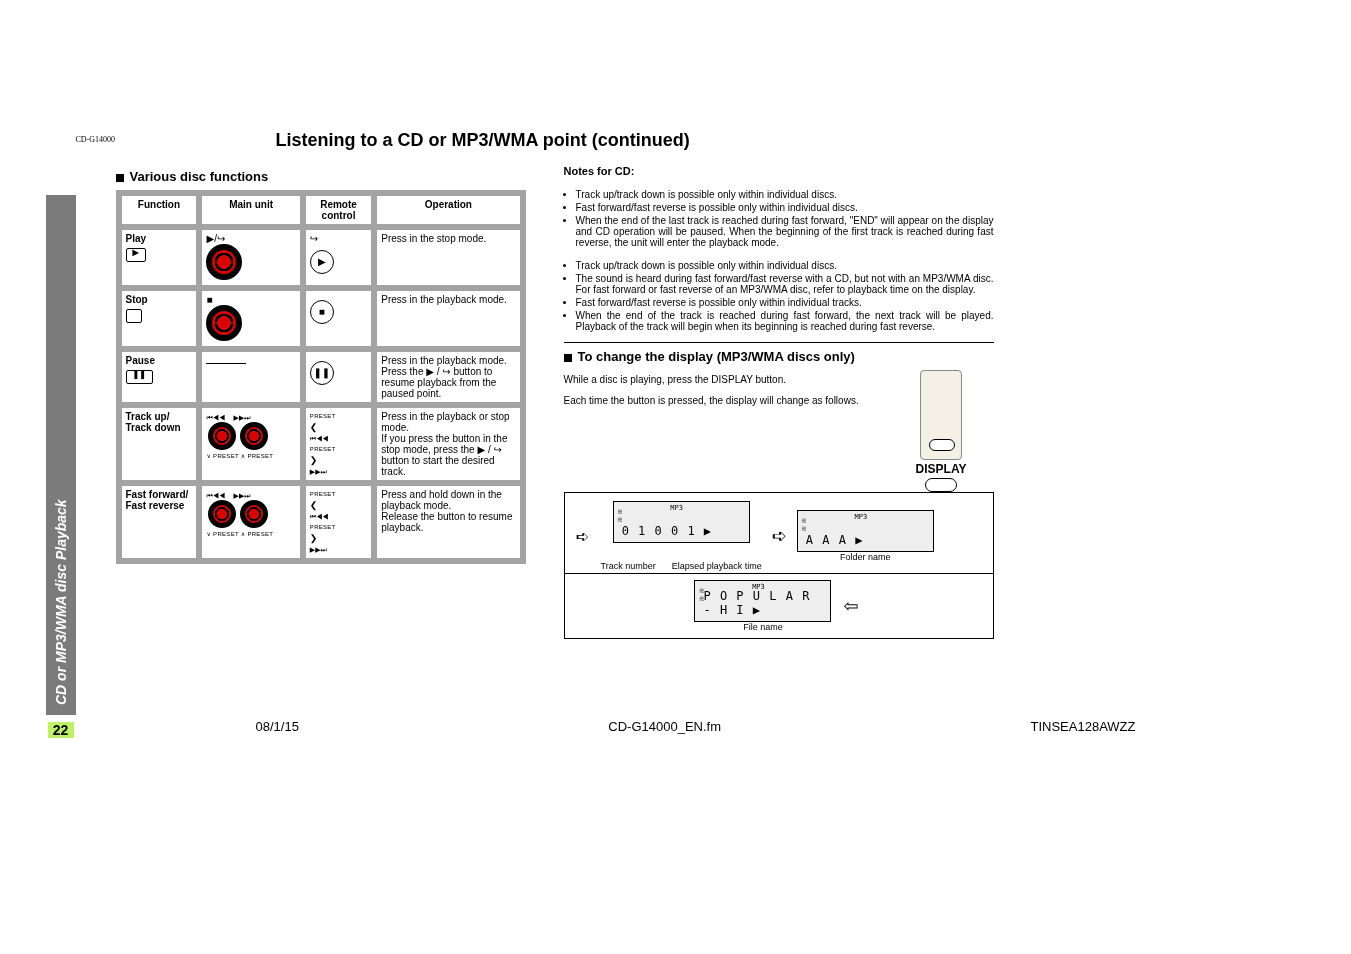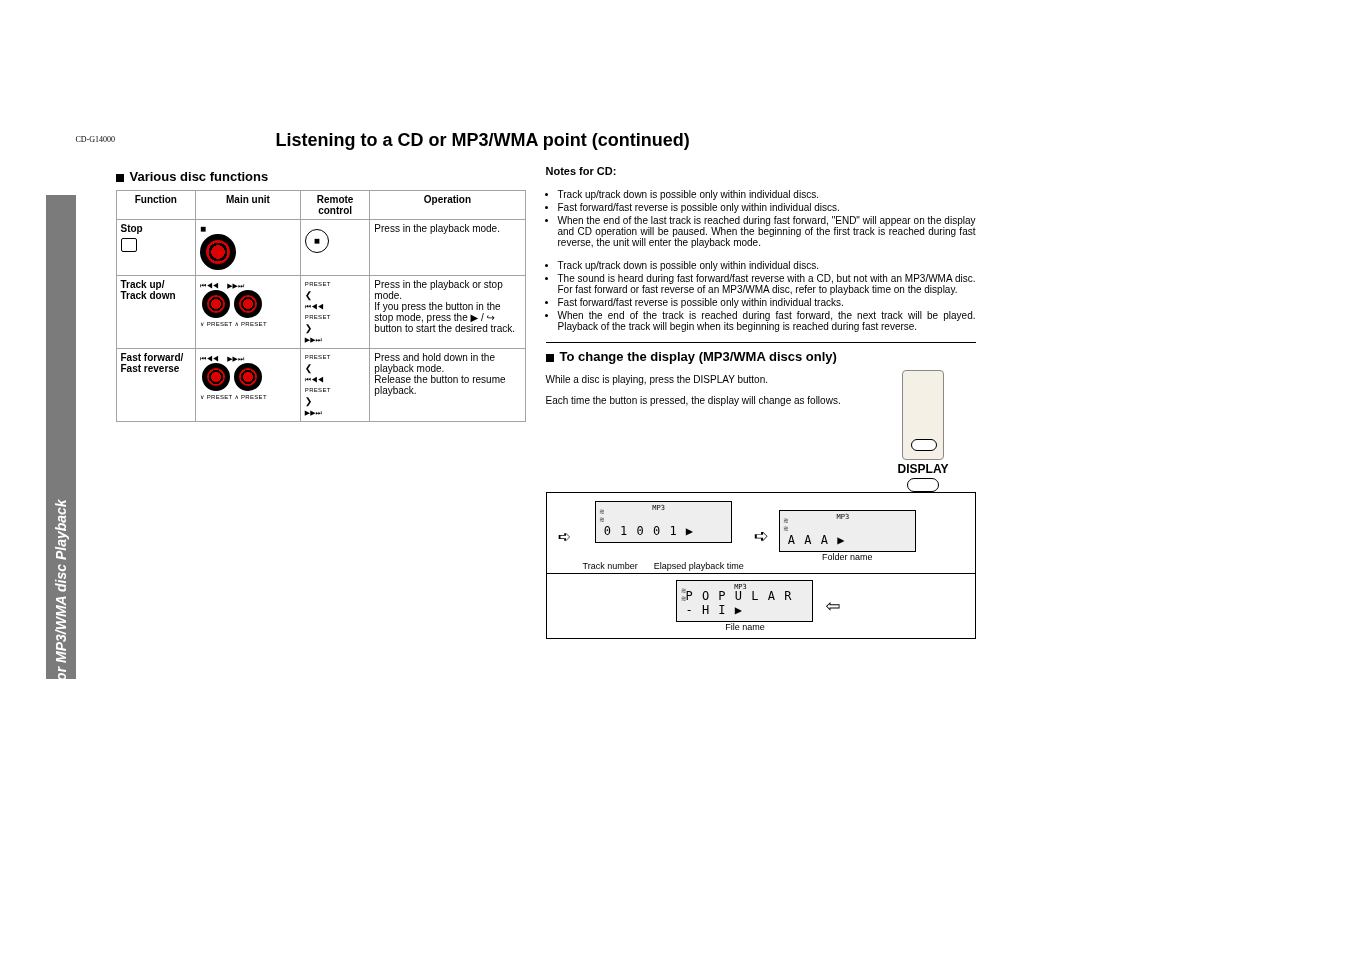--- a/index.html
+++ b/index.html
@@ -53,21 +53,21 @@
     left: 32px;
     top: 722px;
     width: 26px;
     text-align: center;
     font-size: 14px;
     font-weight: bold;
     background: #bef264;
   }
   .content {
     display: flex;
-    gap: 20px;
+    gap: 38px;
     margin-left: 40px;
   }
   .left-col { width: 410px; }
   .right-col { width: 430px; }
   .subhead {
     font-size: 13px;
     font-weight: bold;
     margin: 4px 0 6px 0;
   }
   .subhead .blk {
@@ -75,21 +75,21 @@
     width: 8px; height: 8px;
     background: #000;
     margin-right: 6px;
     vertical-align: middle;
   }
   table.func {
     border-collapse: collapse;
     width: 100%;
   }
   table.func th, table.func td {
-    border: 1px solid #a3a3a3;
+    border: 6px solid #a3a3a3;
     padding: 3px 4px;
     font-size: 10px;
     vertical-align: top;
     text-align: left;
   }
   table.func th {
     font-weight: bold;
     text-align: center;
   }
   .fn-cell { width: 70px; font-weight: bold; }
@@ -230,29 +230,43 @@
       <div class="subhead"><span class="blk"></span><span>Various disc functions</span></div>
       <table class="func">
         <tbody>
             <tr>
           <th class="fn-cell">Function</th>
           <th class="mu-cell">Main unit</th>
           <th class="rc-cell">Remote control</th>
           <th class="op-cell">Operation</th>
         </tr>
 
+        <tr>
+          <td class="fn-cell"><span>Play</span><br>
+            <span class="icon-box">▶</span></td>
+          <td class="mu-cell"><span>▶/↪</span><br><span class="ring"></span></td>
+          <td class="rc-cell"><span>↪</span><br><span class="rc-btn">▶</span></td>
+          <td class="op-cell">Press in the stop mode.</td>
+        </tr>
 
         <tr>
           <td class="fn-cell"><span>Stop</span><br>
             <span class="icon-box">&nbsp;</span></td>
           <td class="mu-cell"><span>■</span><br><span class="ring"></span></td>
           <td class="rc-cell"><span class="rc-btn">■</span></td>
           <td class="op-cell">Press in the playback mode.</td>
         </tr>
 
+        <tr>
+          <td class="fn-cell"><span>Pause</span><br>
+            <span class="icon-box">❚❚</span></td>
+          <td class="mu-cell"><span style="display:inline-block;width:40px;border-top:1px solid #000;"></span></td>
+          <td class="rc-cell"><span class="rc-btn">❚❚</span></td>
+          <td class="op-cell">Press in the playback mode. Press the ▶ / ↪ button to resume playback from the paused point.</td>
+        </tr>
 
         <tr>
           <td class="fn-cell" style="white-space:pre-line">Track up/
 Track down</td>
           <td class="mu-cell">
             <div><span class="arrow-lbl">⏮◀◀</span>&nbsp;&nbsp;&nbsp;<span class="arrow-lbl">▶▶⏭</span></div>
             <span class="ring-sm"></span><span class="ring-sm"></span>
             <div class="preset-lbl">∨ PRESET  ∧ PRESET</div>
           </td>
           <td class="rc-cell">
@@ -356,14 +370,19 @@
               <div class="line">P O P U L A R - H I  ▶</div>
             </div>
             <div class="flow-caption">File name</div>
           </div>
           <div class="flow-arrow">⇦</div>
         </div>
       </div>
     </div>
   </div>
 
+  <div class="footer">
+    <span>08/1/15</span>
+    <span>CD-G14000_EN.fm</span>
+    <span>TINSEA128AWZZ</span>
+  </div>
 
 </div>
 
 </body></html>

